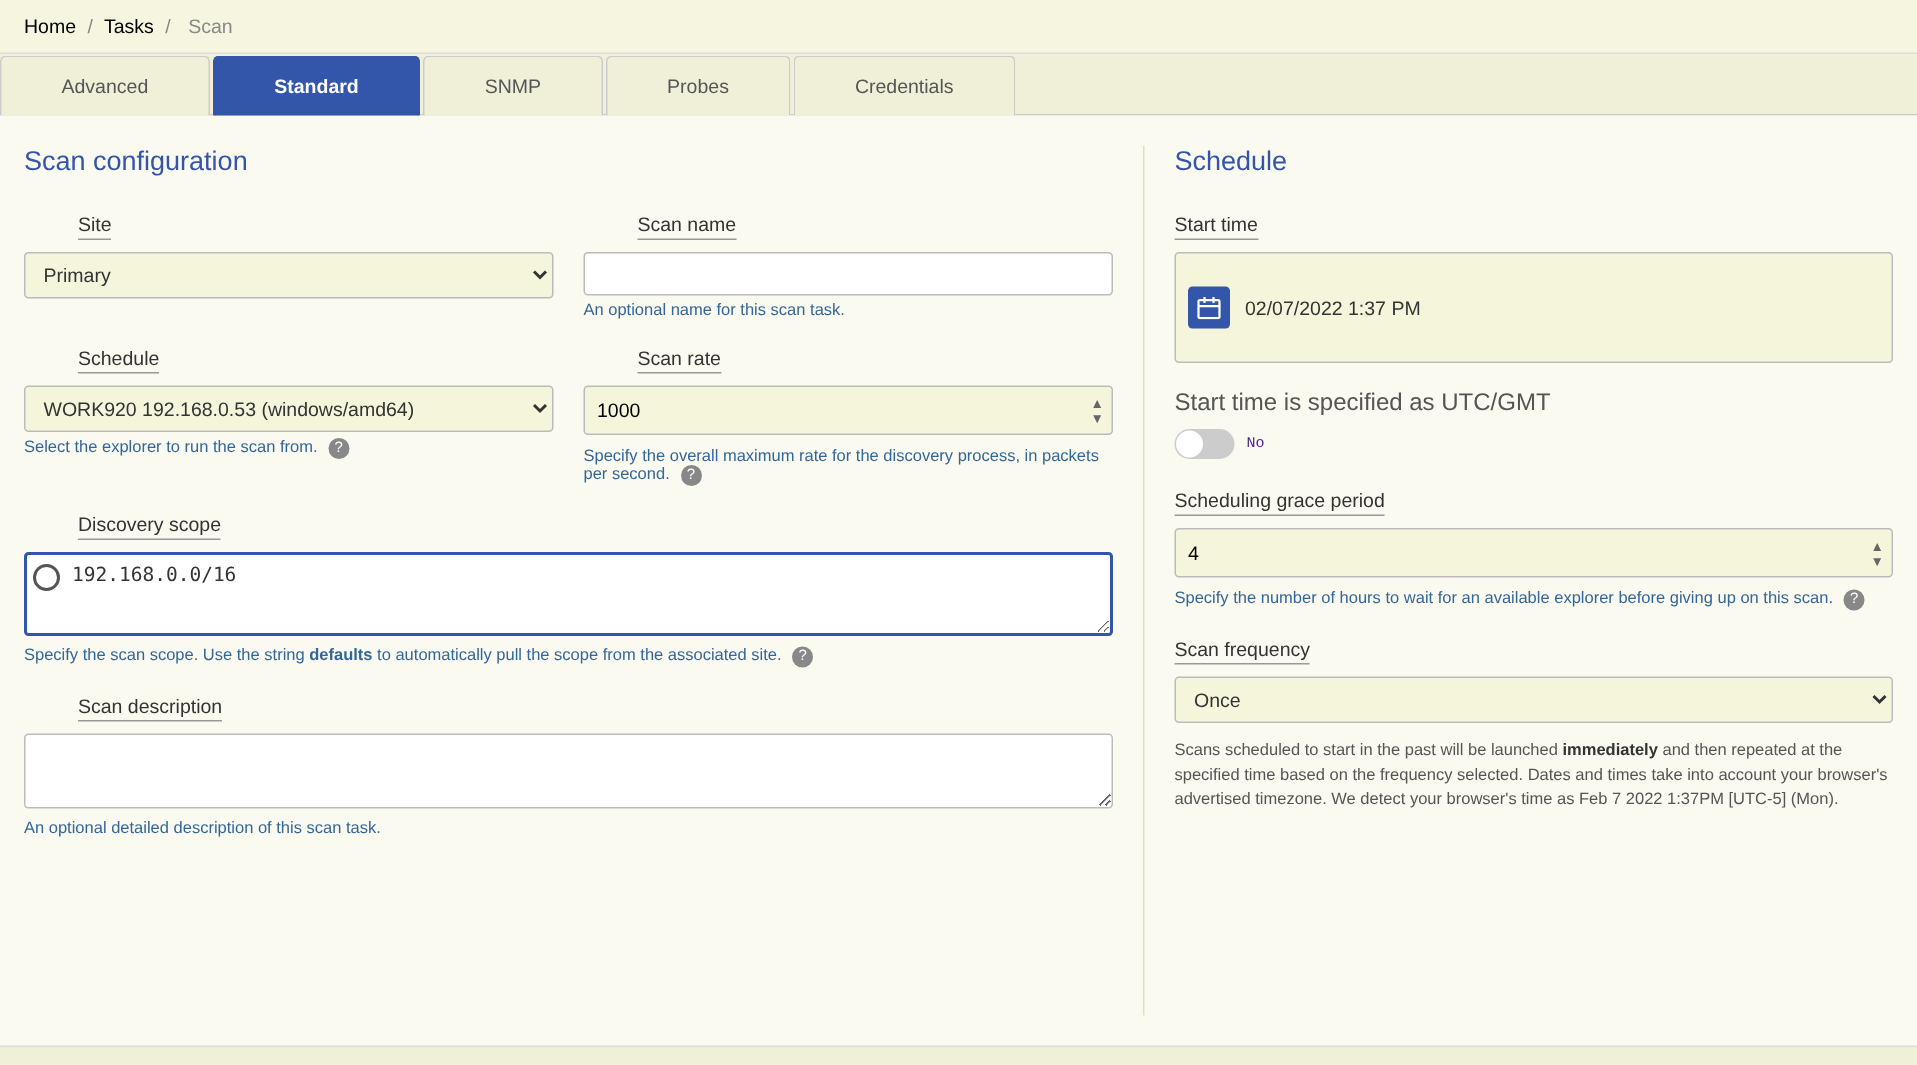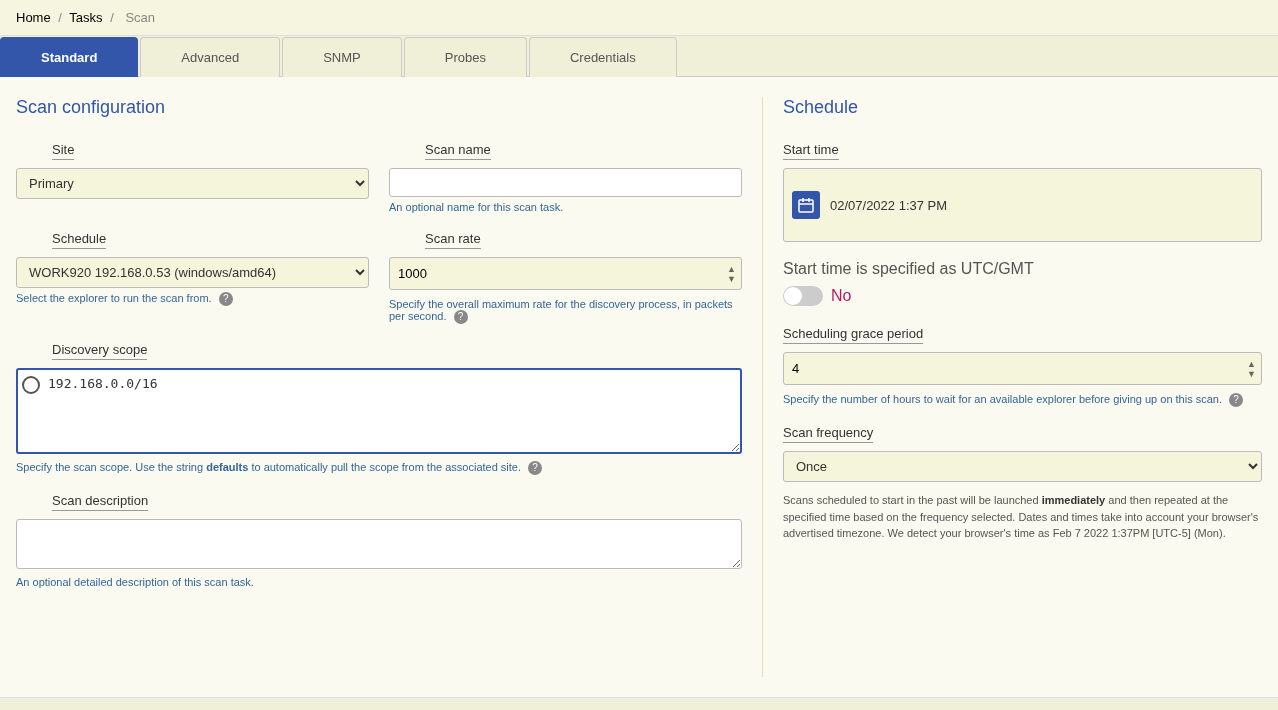--- a/index.html
+++ b/index.html
@@ -129,21 +129,21 @@
       color: white;
       border-radius: 50%;
       font-size: 10px;
       text-align: center;
       line-height: 14px;
       cursor: pointer;
       margin-left: 4px;
     }
     .discovery-scope-textarea {
       width: 100%;
-      height: 86px;
+      height: 56px;
       padding: 6px 8px;
       border: 2px solid #3355aa;
       border-radius: 3px;
       font-size: 13px;
       resize: vertical;
       background: white;
     }
     .circle-indicator {
       display: inline-block;
       width: 18px;
@@ -224,22 +224,23 @@
       width: 18px;
       height: 18px;
       background: white;
       border-radius: 50%;
       position: absolute;
       top: 1px;
       left: 1px;
       transition: left 0.2s;
     }
     .toggle-label {
-      font-size: 16px;
-      color: #be185d;
+      font-size: 10px;
+      color: #4c1d95;
+      font-family: Liberation Mono, monospace;
     }
     .grace-period-label {
       font-size: 13px;
       color: #333;
       border-bottom: 1px solid #999;
       display: inline-block;
       padding-bottom: 2px;
       margin-bottom: 8px;
     }
     .number-stepper-wrapper {
@@ -303,22 +304,22 @@
 
 <div class="breadcrumb">
   <a>Home</a>
   <span>/</span>
   <a>Tasks</a>
   <span>/</span>
   <span>Scan</span>
 </div>
 
 <div class="tabs">
+  <div class="tab">Advanced</div>
   <div class="tab active">Standard</div>
-  <div class="tab">Advanced</div>
   <div class="tab">SNMP</div>
   <div class="tab">Probes</div>
   <div class="tab">Credentials</div>
 </div>
 
 <div class="main-content">
 
   <div class="left-panel">
     <div class="section-title">Scan configuration</div>
 

